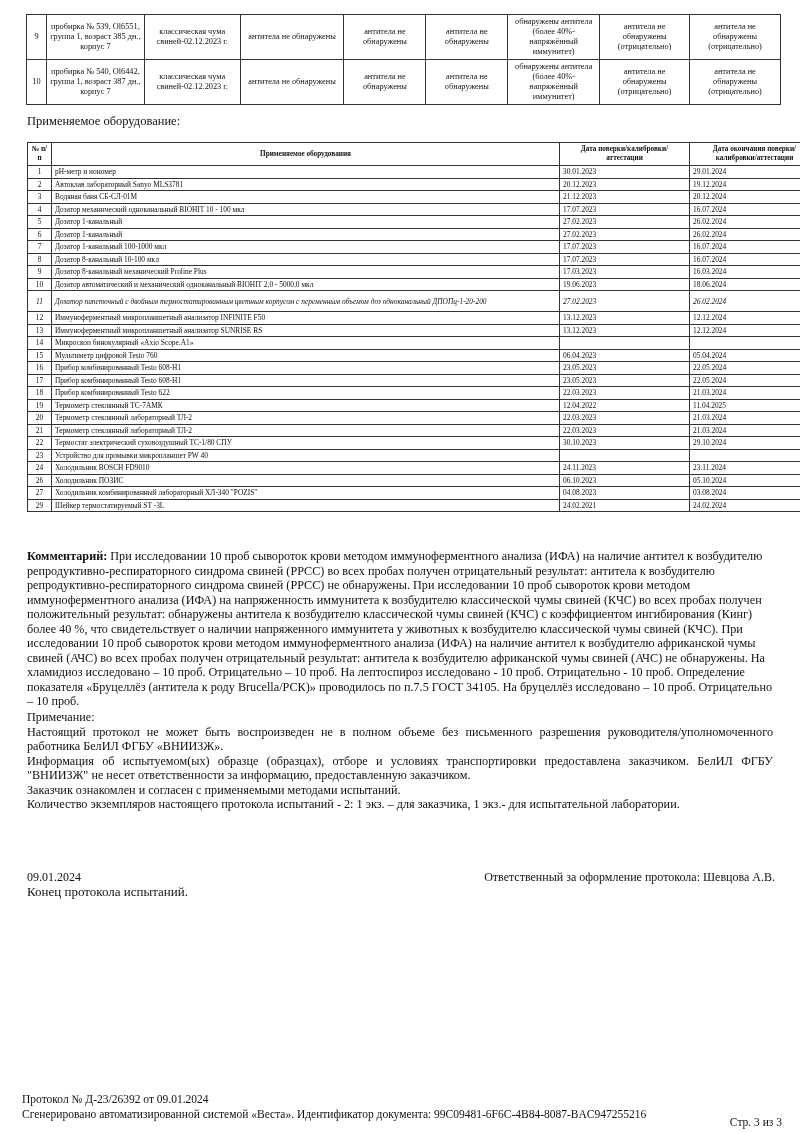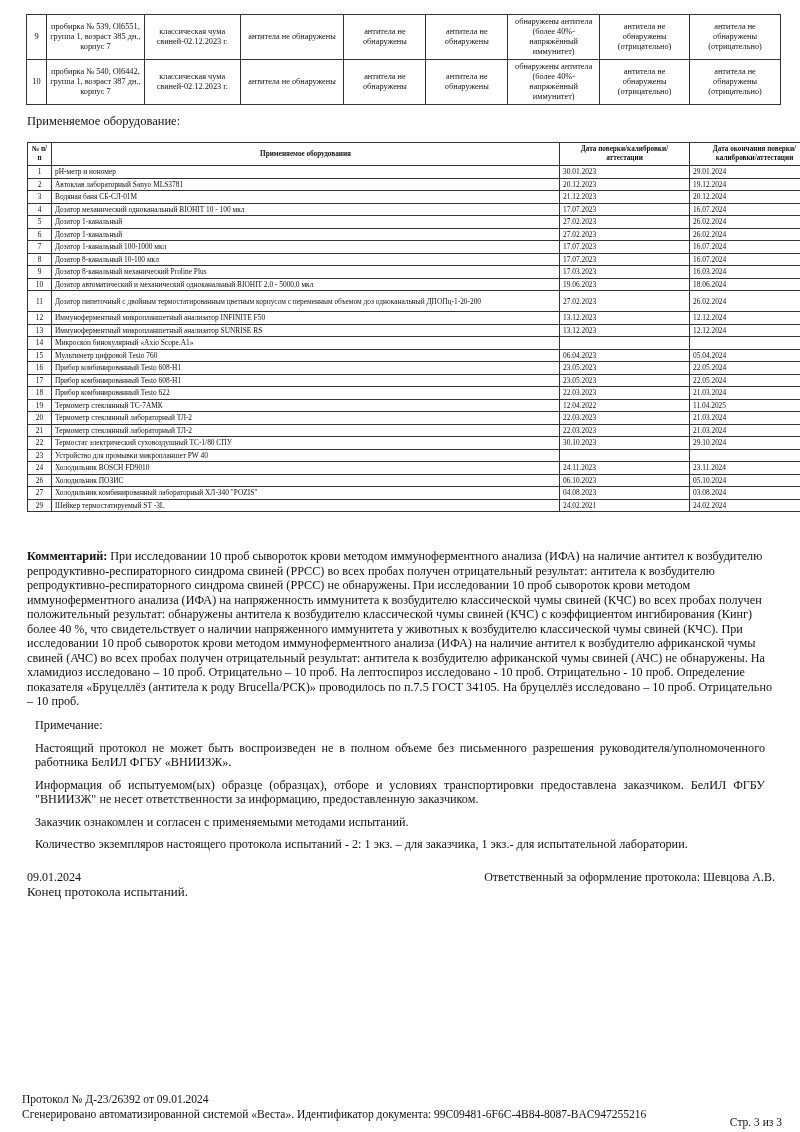--- a/index.html
+++ b/index.html
@@ -8,25 +8,25 @@
   table { border-collapse: collapse; }
   .results { position: absolute; left: 26px; top: 14px; width: 755px; font-size: 8.3px; line-height: 10px; }
   .results td { border: 1.5px solid #333; text-align: center; vertical-align: middle; padding: 1px 3px; height: 42px; }
   .equip-title { position: absolute; left: 27px; top: 114px; font-size: 12.5px; }
   .equip { position: absolute; left: 27px; top: 142px; width: 793px; font-size: 7.4px; line-height: 9px; }
   .equip th, .equip td { border: 1.3px solid #333; padding: 0 3px; height: 11.5px; }
   .equip th { font-weight: bold; text-align: center; height: 22px; font-size: 7.2px; }
   .equip td.num { text-align: center; width: 17px; }
   .equip td.name { text-align: left; }
   .equip td.date { text-align: left; width: 123px; }
-  .equip tr.tall td { height: 20px; }
+  .equip tr.tall td { height: 20px; font-style: italic; }
   .comment { position: absolute; left: 27px; top: 549px; width: 746px; font-size: 12.2px; line-height: 14.5px; }
   .comment b { font-weight: bold; }
   .notes { position: absolute; left: 27px; top: 710px; width: 746px; font-size: 12.2px; line-height: 14.5px; }
-  .notes p { margin: 8px; text-align: justify; }
+  .notes p { margin: 0; text-align: justify; }
   .notes .bold { font-weight: bold; }
   .sig { position: absolute; left: 27px; top: 870px; width: 748px; font-size: 12px; }
   .sig .date { position: absolute; left: 0; top: 0; }
   .sig .resp { position: absolute; right: 0; top: 0; }
   .sig .end { position: absolute; left: 0; top: 14px; font-size: 13px; }
   .footer { position: absolute; left: 22px; top: 1092px; width: 760px; font-size: 11.5px; line-height: 15px; }
   .footer .page { position: absolute; right: 0; top: 15px; margin-top: 8px; }
 </style>
 </head>
 <body>

